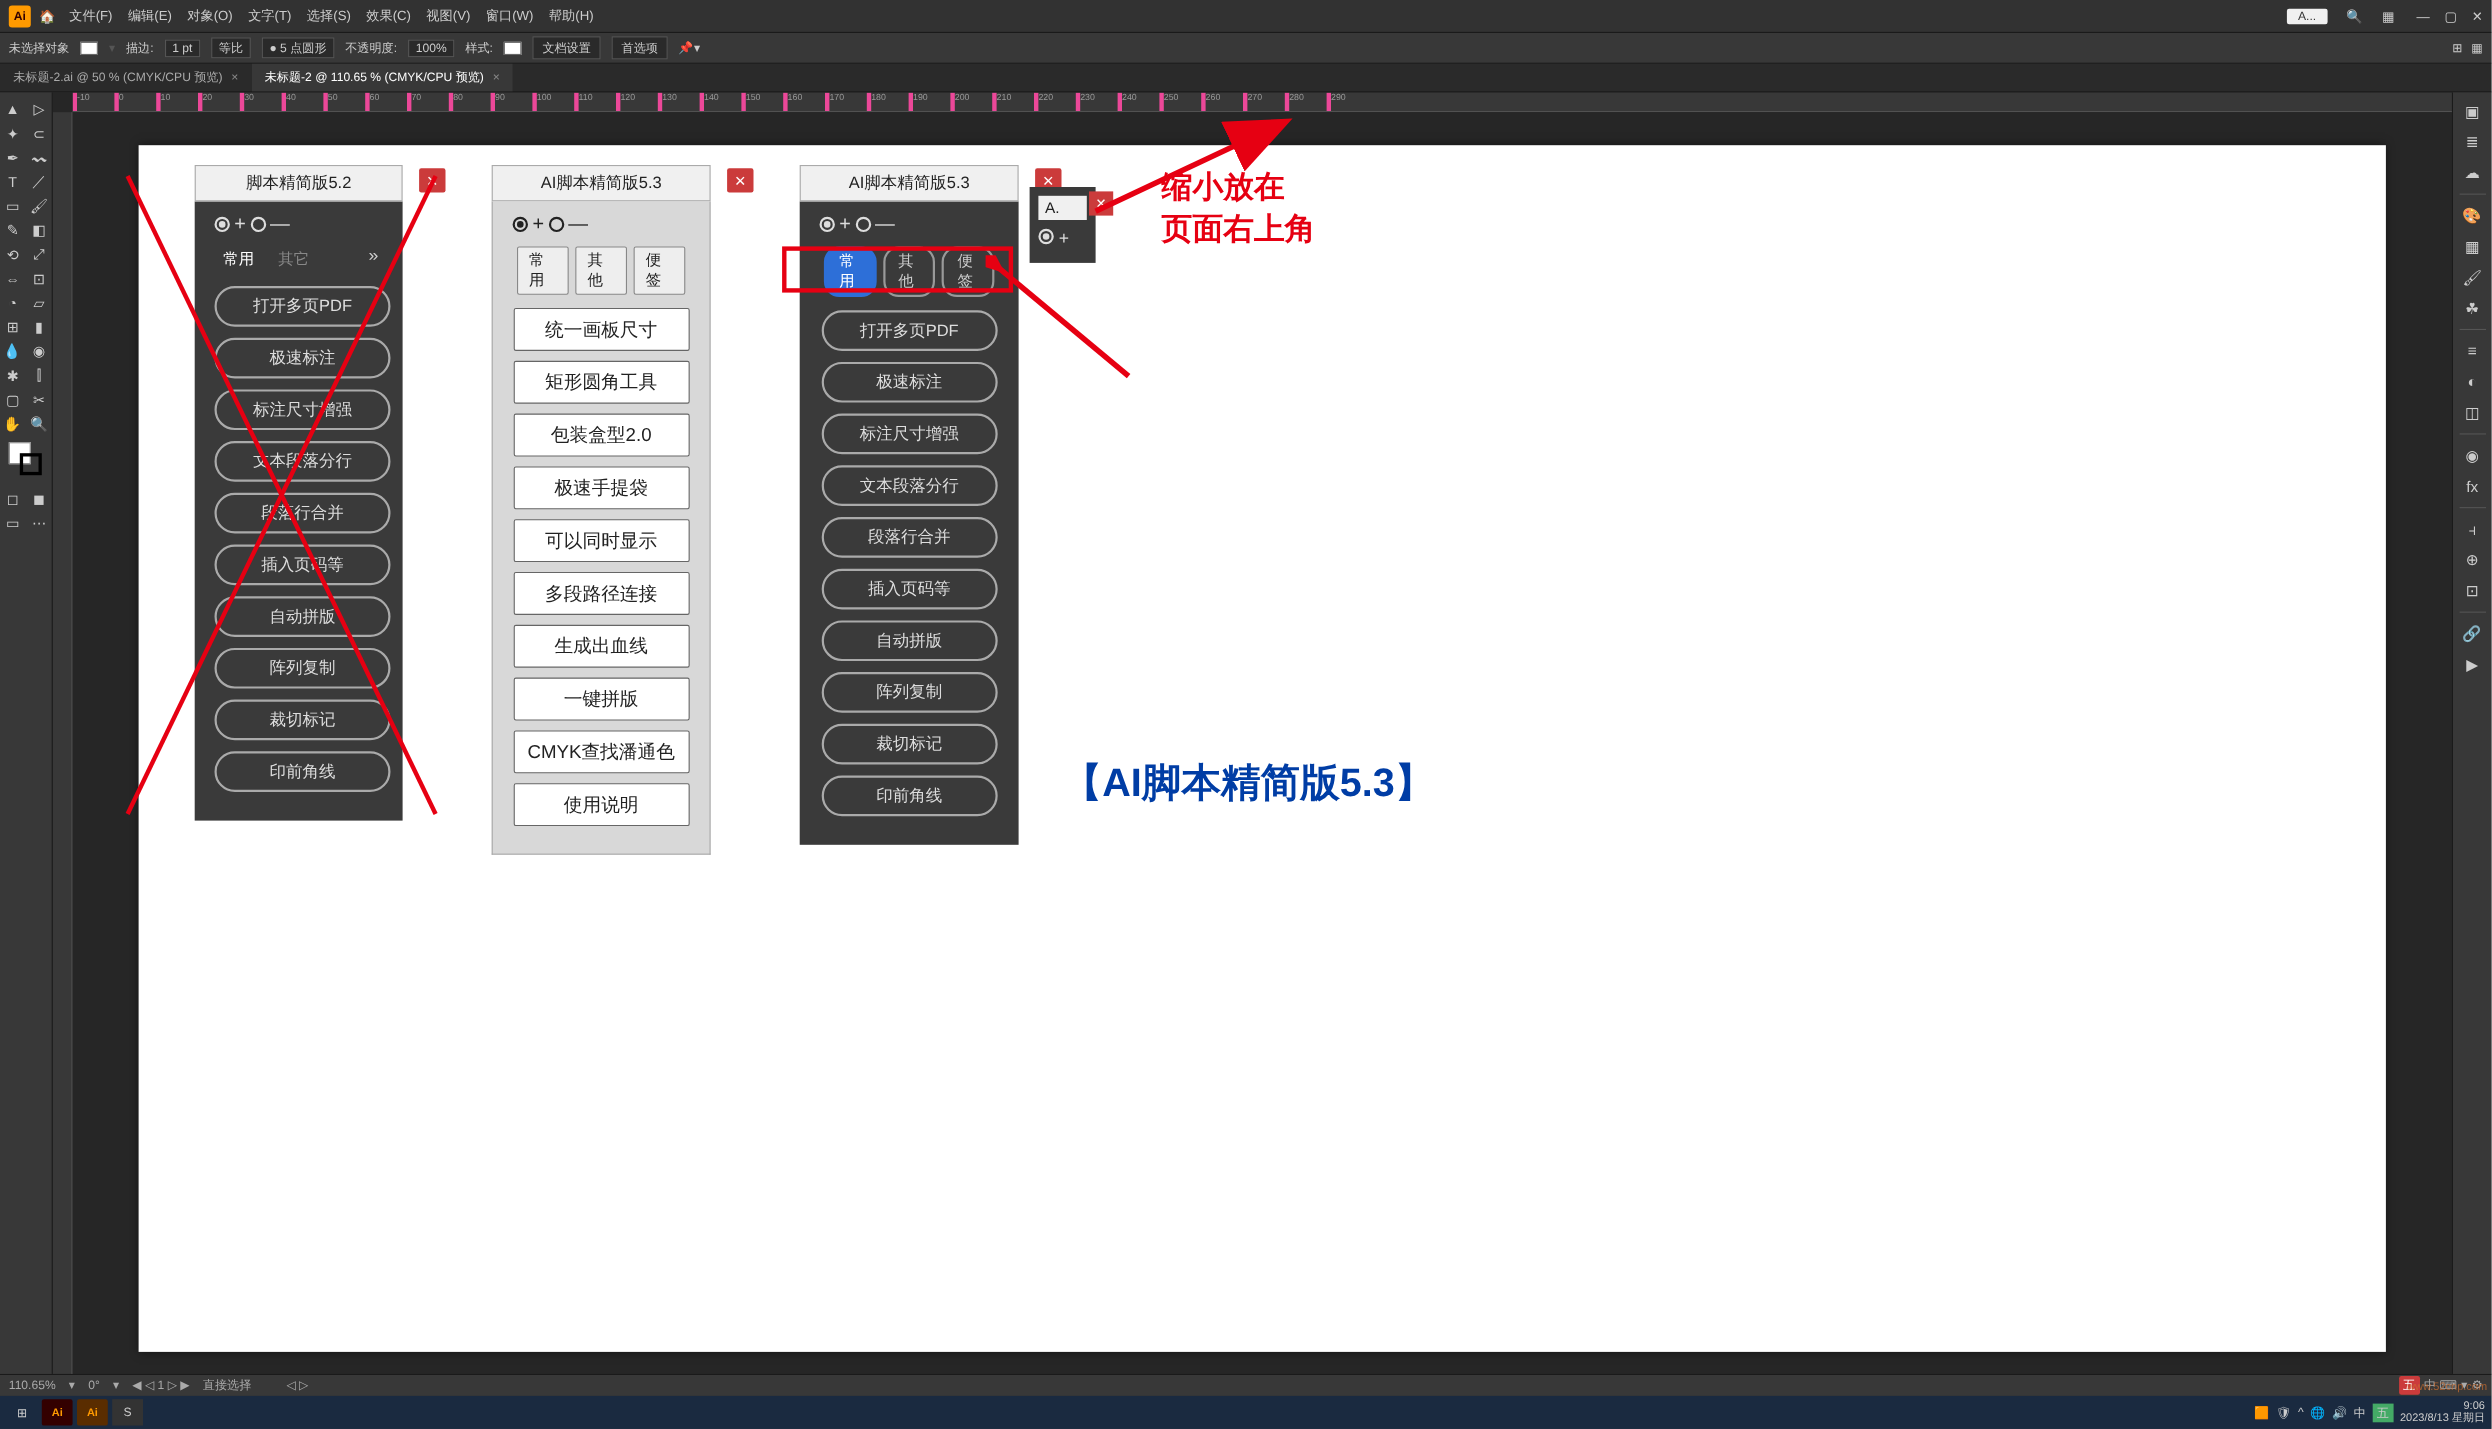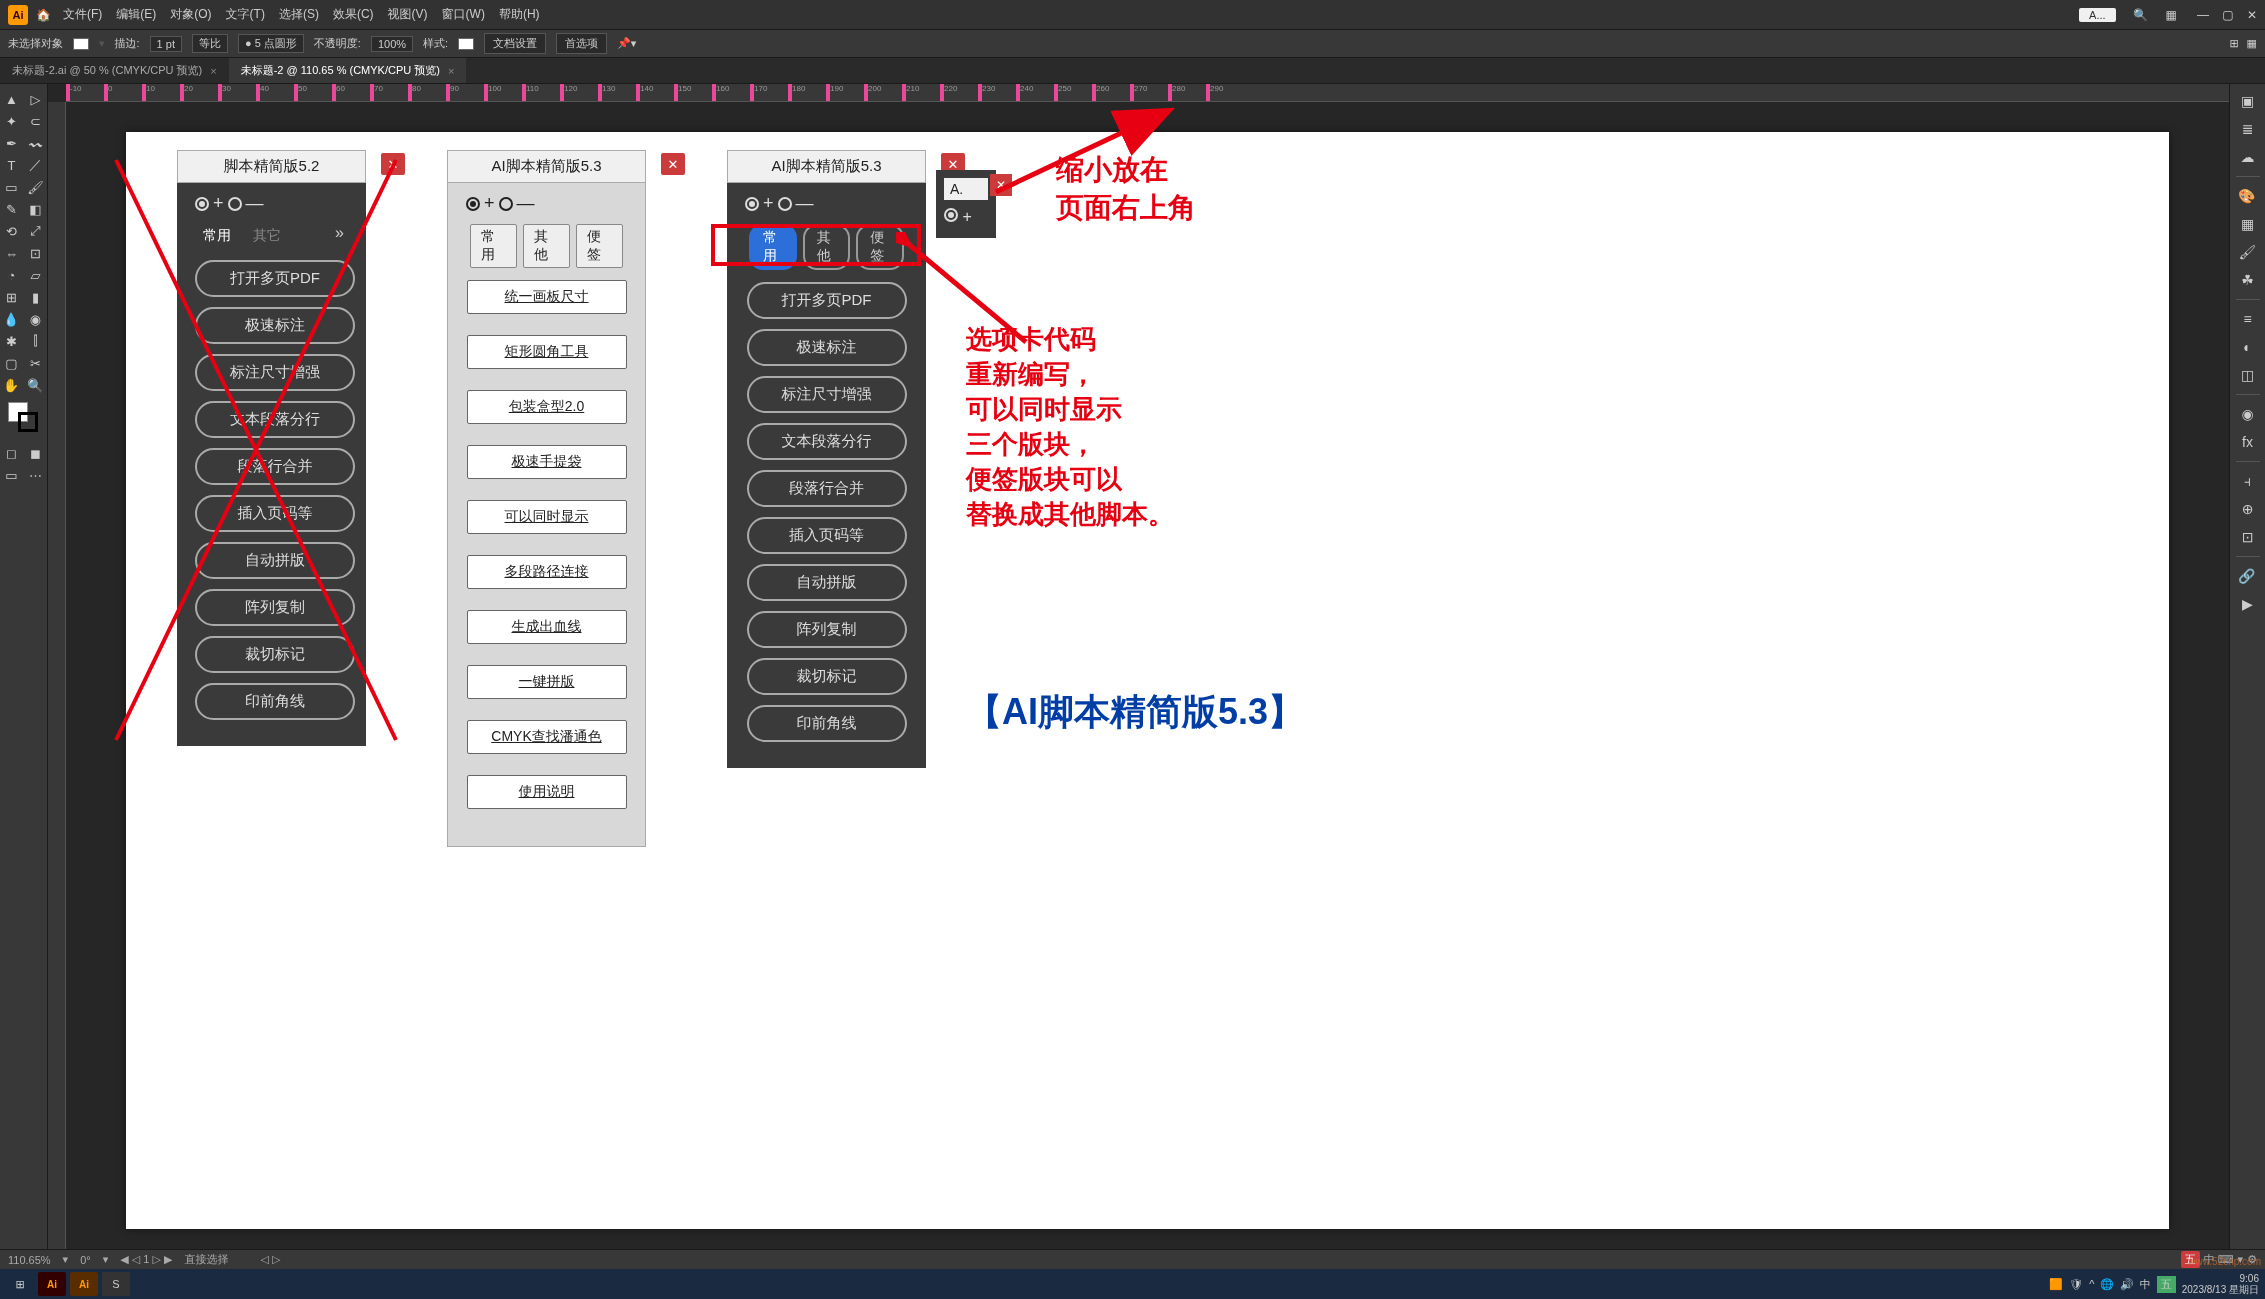--- a/index.html
+++ b/index.html
@@ -61,21 +61,21 @@
 .radio-dot { width: 14px; height: 14px; border: 2px solid currentColor; border-radius: 50%; display: inline-block; position: relative; }
 .radio-dot.checked::after { content: ""; position: absolute; inset: 2px; background: currentColor; border-radius: 50%; }
 
 .tab-row { display: flex; gap: 6px; margin-bottom: 12px; padding: 0 4px; }
 .pill-tab { border: 2px solid #999; color: #ccc; padding: 3px 12px; border-radius: 14px; font-size: 14px; cursor: pointer; background: transparent; }
 .pill-tab.active-blue { background: #2d6fd8; border-color: #2d6fd8; color: #fff; }
 .script-panel.light .tab-row .sq-tab { border: 1px solid #888; background: #eee; color: #222; padding: 3px 10px; font-size: 14px; cursor: pointer; border-radius: 2px; }
 .tab-underline { border-bottom: 2px solid #3b8cff; color: #fff !important; }
 
 .pill-btn { display: block; border: 2px solid #aaa; color: #ddd; background: transparent; padding: 7px 0; width: 160px; border-radius: 22px; font-size: 15px; margin: 0 auto 10px; text-align: center; cursor: pointer; }
-.rect-btn { display: block; border: 1px solid #666; background: #fff; color: #222; padding: 7px 0; width: 160px; font-size: 14px; margin: 0 auto 21px; text-align: center; cursor: pointer; border-radius: 2px; text-decoration: underline; }
+.rect-btn { display: block; border: 1px solid #666; background: #fff; color: #222; padding: 7px 0; width: 160px; font-size: 17px; margin: 0 auto 9px; text-align: center; cursor: pointer; border-radius: 2px; }
 
 
 .x-cross { position: absolute; pointer-events: none; }
 .red-arrow { position: absolute; pointer-events: none; }
 .red-box { position: absolute; border: 4px solid #e60012; pointer-events: none; }
 .annotation-text { position: absolute; color: #e60012; font-weight: bold; line-height: 1.35; }
 .annotation-blue { color: #003da5; font-weight: bold; }
 
 
 .mini-panel { position: absolute; background: #3a3a3a; padding: 8px; }
@@ -355,26 +355,20 @@
           <defs>
               <marker id="ah2" markerWidth="12" markerHeight="12" refX="2" refY="5" orient="auto">
                 <path d="M12,0 L0,5 L12,10 Z" fill="#e60012"></path>
               </marker>
             </defs>
           <line x1="130" y1="110" x2="10" y2="10" stroke="#e60012" stroke-width="5" marker-end="url(#ah2)"></line>
         </svg>
 
         <div class="annotation-text" style="top:19px;left:930px;font-size:28px;white-space:pre">缩小放在
 页面右上角</div>
-        <div class="annotation-text" style="top:190px;left:840px;font-size:26px;white-space:pre">选项卡代码
-重新编写，
-可以同时显示
-三个版块，
-便签版块可以
-替换成其他脚本。</div>
         <div class="annotation-text annotation-blue" style="top:556px;left:840px;font-size:36px">【AI脚本精简版5.3】</div>
 
       </div>
     </div>
   </div>
 
   <div class="right-dock">
     <div class="dock-icon">▣</div>
     <div class="dock-icon">≣</div>
     <div class="dock-icon">☁</div>

